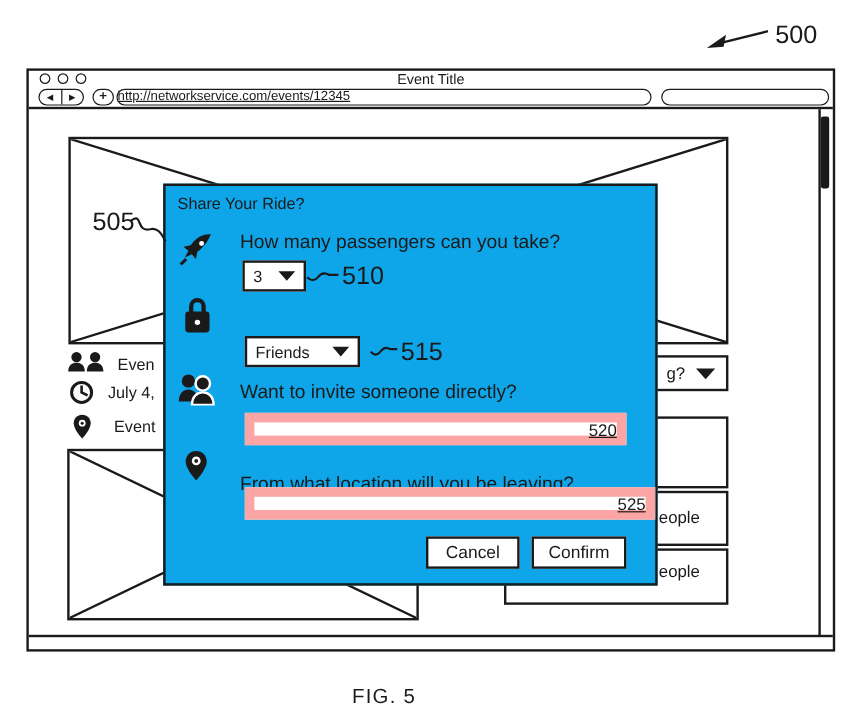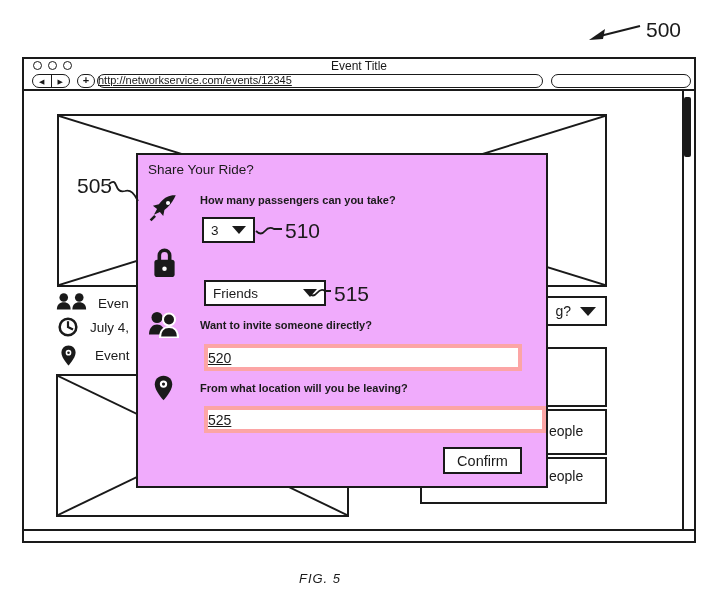--- a/index.html
+++ b/index.html
@@ -35,34 +35,34 @@
   .xbox svg{display:block;width:100%;height:100%;}
   .inforow-text{font-size:13.5px;line-height:15px;z-index:1;white-space:nowrap;}
   .rbox{border:2px solid #1a1a1a;box-sizing:border-box;background:#fff;z-index:1;}
   .gobox{display:flex;align-items:center;justify-content:flex-end;gap:9px;padding-right:9px;font-size:14px;}
   .fragment{font-size:14px;z-index:1;}
   .caret{width:0;height:0;border-left:8px solid transparent;border-right:8px solid transparent;border-top:9px solid #1a1a1a;}
   .caret.small{border-left-width:7px;border-right-width:7px;border-top-width:8px;}
   
   .modal{
     left:136px;top:153px;width:412px;height:335px;border:2px solid #1a1a1a;
-    background:#f0abfc;box-sizing:border-box;z-index:10;
+    background:#0ea5e9;box-sizing:border-box;z-index:10;
   }
   .modal .title{position:absolute;left:10px;top:7px;font-size:13.5px;}
-  .q{position:absolute;font-size:11px;white-space:nowrap;font-weight:bold;}
+  .q{position:absolute;font-size:16px;white-space:nowrap;}
   .dd{position:absolute;border:2px solid #1a1a1a;box-sizing:border-box;background:#fff;
       display:flex;align-items:center;justify-content:space-between;padding:0 7px;font-size:13.5px;}
-  .txt-input{position:absolute;border:4px solid #fca5a5;box-sizing:border-box;background:#fff;
-      display:flex;align-items:center;justify-content:flex-start;font-size:14px;}
+  .txt-input{position:absolute;border:8px solid #fca5a5;box-sizing:border-box;background:#fff;
+      display:flex;align-items:center;justify-content:flex-end;font-size:14px;}
   .txt-input span{text-decoration:underline;}
   .btn{position:absolute;border:2px solid #1a1a1a;box-sizing:border-box;background:#fff;
       display:flex;align-items:center;justify-content:center;font-size:14.5px;}
   .refnum{position:absolute;font-size:21px;z-index:11;white-space:nowrap;}
   .sq{position:absolute;z-index:11;}
-  .figlabel{left:0;width:640px;top:571px;text-align:center;font-size:13px;letter-spacing:1px;font-style:italic;}
+  .figlabel{left:0;width:640px;top:571px;text-align:center;font-size:17px;letter-spacing:1px;}
   svg .ink{fill:#1a1a1a;}
   svg .stroke-ink{stroke:#1a1a1a;fill:none;}
 </style>
 </head>
 <body>
 
 <div class="abs refnum" style="left:646px;top:18px;">500</div>
 <svg class="abs" style="left:586px;top:21px;" width="56" height="22">
   <line x1="54" y1="5" x2="14" y2="15" stroke="#1a1a1a" stroke-width="2"></line>
   <polygon points="3,19 19,8 17,18" class="ink"></polygon>
@@ -154,46 +154,47 @@
   <div class="dd" style="left:64px;top:62px;width:53px;height:26px;">
     <span>3</span>
     <div class="caret small"></div>
   </div>
 
   <svg class="abs" style="left:13px;top:91px;" width="27" height="34" viewBox="0 0 24 28">
     <path d="M12 1 a6.2 6.2 0 0 1 6.2 6.2 v5 h-3.2 v-5 a3 3 0 0 0 -6 0 v5 H5.8 v-5 A6.2 6.2 0 0 1 12 1 z" class="ink"></path>
     <rect x="3" y="11" width="18" height="15.5" rx="2.5" class="ink"></rect>
     <circle cx="12" cy="19" r="2" fill="#ffffff"></circle>
   </svg>
-  <div class="dd" style="left:66px;top:125px;width:122px;height:26px;">
+  <div class="dd" style="left:66px;top:125px;width:96px;height:26px;">
     <span>Friends</span>
     <div class="caret small"></div>
   </div>
 
   <svg class="abs" style="left:10px;top:155px;" width="32" height="28" viewBox="0 0 32 27">
     <circle cx="9" cy="7" r="5.5" class="ink"></circle>
     <path d="M1 24 c0 -7 4 -10 8 -10 s8 3 8 10 z" class="ink"></path>
     <circle cx="21" cy="9" r="6" class="ink" stroke="#ffffff" stroke-width="2"></circle>
     <path d="M12 27 c0 -7.5 4.5 -10.5 9 -10.5 s9 3 9 10.5 z" class="ink" stroke="#ffffff" stroke-width="2"></path>
   </svg>
   <div class="q" style="left:62px;top:164px;">Want to invite someone directly?</div>
   <div class="txt-input" style="left:66px;top:189px;width:318px;height:27px;">
     <span>520</span>
   </div>
 
   <svg class="abs" style="left:15px;top:218px;" width="21" height="30" viewBox="0 0 24 30">
     <path d="M12 1 C6 1 2 5.5 2 11 c0 7.5 10 18 10 18 s10 -10.5 10 -18 C22 5.5 18 1 12 1 z" class="ink"></path>
     <circle cx="12" cy="10.5" r="4.2" fill="#ffffff"></circle>
     <circle cx="12" cy="10.5" r="1.8" class="ink"></circle>
   </svg>
-  <div class="q" style="left:62px;top:227px;">From what location will you be leaving?</div>
+  <div class="q" style="left:62px;top:240px;">From what location will you be leaving?</div>
   <div class="txt-input" style="left:66px;top:251px;width:342px;height:27px;">
     <span>525</span>
   </div>
 
+  <div class="btn" style="left:217px;top:292px;width:78px;height:27px;">Cancel</div>
   <div class="btn" style="left:305px;top:292px;width:79px;height:27px;">Confirm</div>
 </div>
 
 <svg class="sq" style="left:255px;top:222px;" width="28" height="14">
   <path d="M1 9 q5 5 9 0 t9 -2 l8 0" class="stroke-ink" stroke-width="1.8"></path>
 </svg>
 <div class="abs refnum" style="left:285px;top:219px;z-index:11;">510</div>
 
 <svg class="sq" style="left:308px;top:284px;" width="24" height="14">
   <path d="M1 9 q4 5 8 0 t8 -2 l6 0" class="stroke-ink" stroke-width="1.8"></path>

